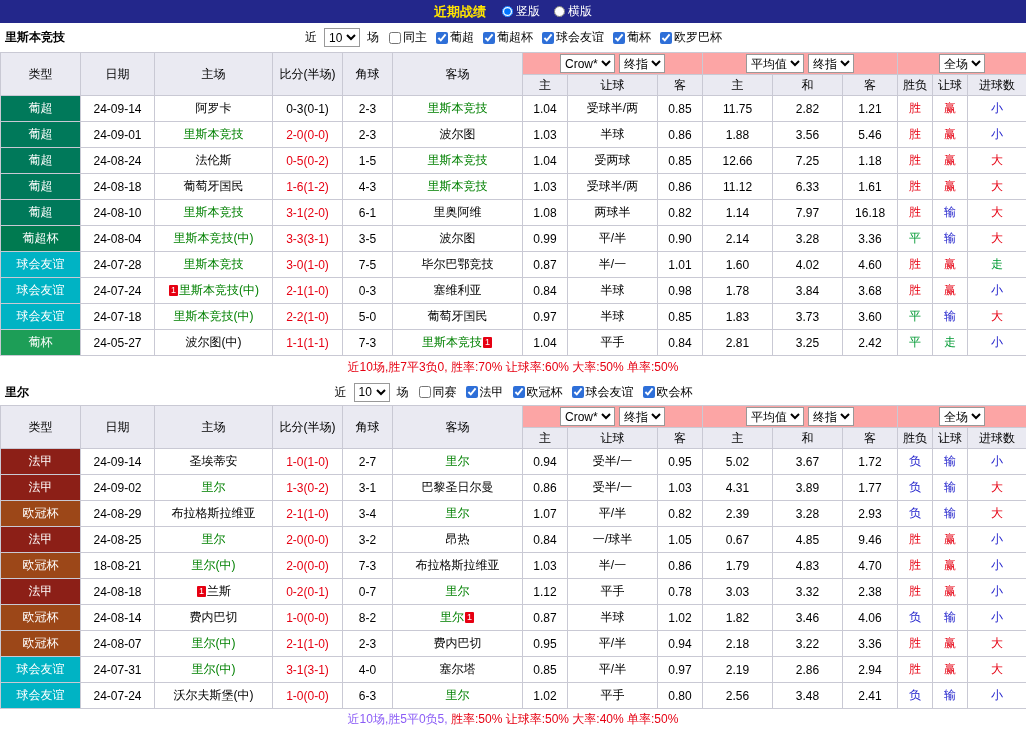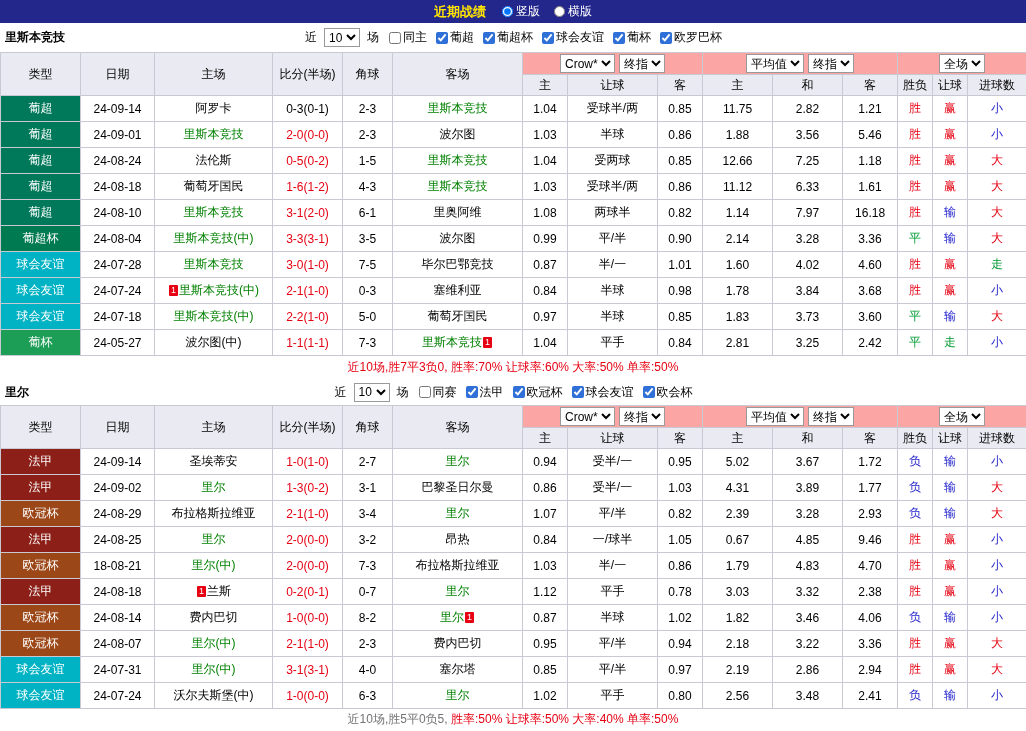--- a/index.html
+++ b/index.html
@@ -544,15 +544,15 @@
           <td>2.56</td>
           <td>3.48</td>
           <td>2.41</td>
           <td style="color: rgb(34, 34, 204);">负</td>
           <td style="color: rgb(34, 34, 204);">输</td>
           <td style="color: rgb(34, 34, 204);">小</td>
         </tr>
       </tbody>
   </table>
   <div class="summary summary2">
-    <span style="color: #737373;">近10场,胜5平0负5,</span><span class="stats" style="color: rgb(230, 0, 18);"> 胜率:50% 让球率:50% 大率:40% 单率:50%</span>
+    <span style="color: #8b5cf6;">近10场,胜5平0负5,</span><span class="stats" style="color: rgb(230, 0, 18);"> 胜率:50% 让球率:50% 大率:40% 单率:50%</span>
   </div>
 </div>
 
 </body></html>

